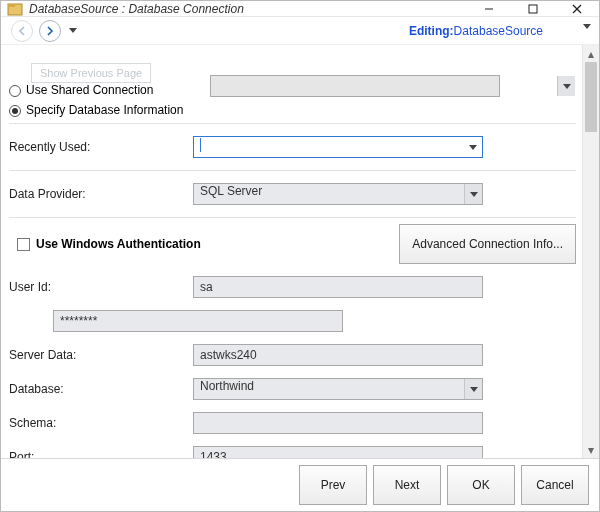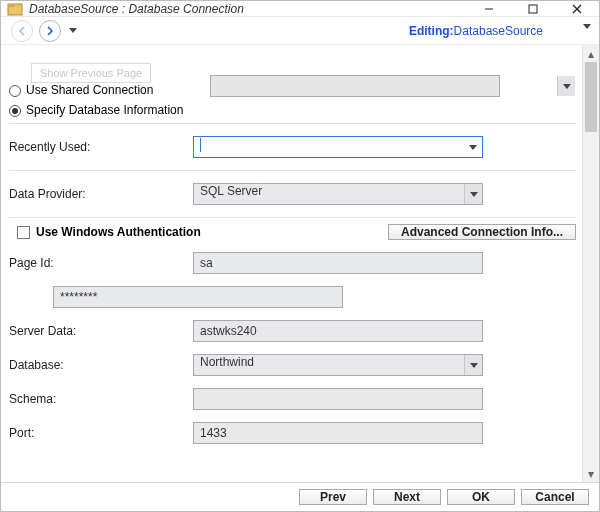--- a/index.html
+++ b/index.html
@@ -33,21 +33,21 @@
   .form-row { display:flex; align-items:center; margin:12px 0; min-height:22px;}
   .form-row .lbl { width:140px; color:#222; }
   .hr { border:none; border-top:1px solid #e2e2e2; margin:4px 0 6px 0;}
   .input { height:22px; border:1px solid #a9a9a9; background:#e7e9ec; padding:0 6px; width:290px; color:#333;margin-left:44px; }
   .combo { position:relative; }
   .combo .caret-box { position:absolute; right:1px; top:1px; bottom:1px; width:18px; background:#e1e3e6; display:flex; align-items:center; justify-content:center; border-left:1px solid #c4c6c9;}
   .combo.active .input { border:1px solid #2e78d7; background:#fff; }
   .combo.disabled .input { background:#e6e6e6; color:#888; }
   .cursor { display:inline-block; width:1px; height:14px; background:#2e78d7; vertical-align:middle;}
   .checkbox { width:13px; height:13px; border:1px solid #777; background:#fff; display:inline-block; margin-right:6px; vertical-align:middle;}
-  .btn { height:16px; border:1px solid #a9a9a9; background:linear-gradient(#fdfdfd,#ececec); padding:0 12px; color:#222; display:inline-flex; align-items:center; justify-content:center; min-width:68px;font-weight:bold;}
+  .btn { height:40px; border:1px solid #a9a9a9; background:linear-gradient(#fdfdfd,#ececec); padding:0 12px; color:#222; display:inline-flex; align-items:center; justify-content:center; min-width:68px;}
   .adv-row { display:flex; align-items:center; margin:6px 0 8px 0;}
   .adv-row .btn { margin-left:auto; min-width:170px;}
   .footer { border-top:1px solid #d8d8d8; padding:6px 10px 6px 0; display:flex; justify-content:flex-end; gap:6px; background:#fff;}
   .caret { width:0; height:0; border-left:4px solid transparent; border-right:4px solid transparent; border-top:5px solid #444; display:inline-block;}
   svg { display:block; }
 </style>
 </head>
 <body>
 
 <div class="window">
@@ -151,21 +151,21 @@
 
       <div class="adv-row">
         <span style="display:flex;align-items:center;margin-left:8px;font-weight:bold;">
           <span class="checkbox"></span>
           <span>Use Windows Authentication</span>
         </span>
         <button class="btn">Advanced Connection Info...</button>
       </div>
 
       <div class="form-row">
-        <span class="lbl">Page Id:</span>
+        <span class="lbl">User Id:</span>
         <input class="input" value="sa" style="">
       </div>
       <div class="form-row">
         <input class="input" value="********" style="">
       </div>
       <div class="form-row">
         <span class="lbl">Server Data:</span>
         <input class="input" value="astwks240" style="">
       </div>
       <div class="form-row">

